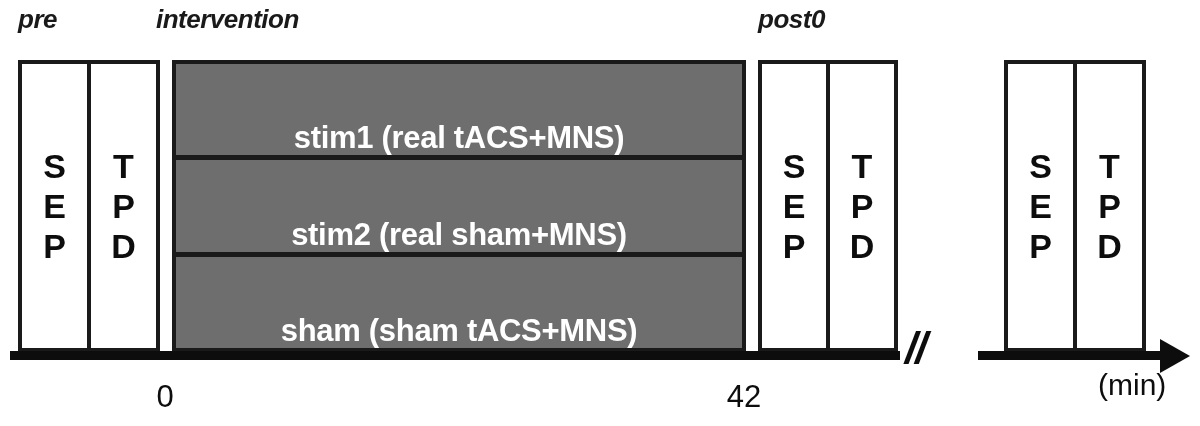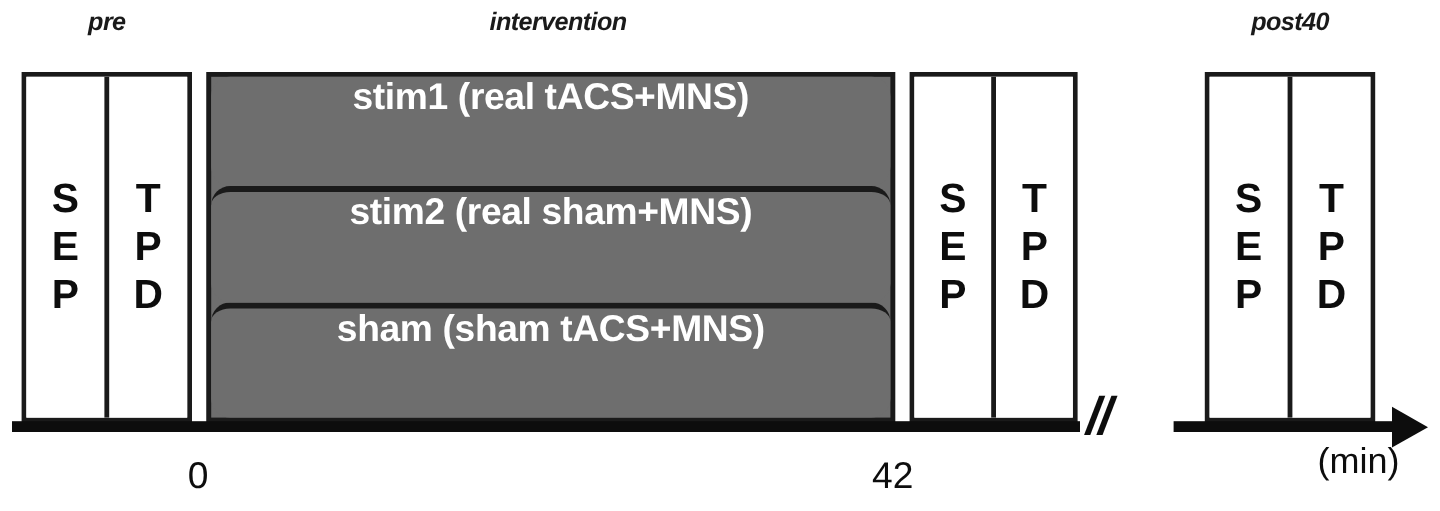--- a/index.html
+++ b/index.html
@@ -17,24 +17,23 @@
     position: relative;
     width: 1200px;
     height: 426px;
     background: #ffffff;
   }
 
   
   .phase-label {
     position: absolute;
     top: 2px;
-    text-align: center;
     font-weight: bold;
     font-style: italic;
-    font-size: 21px;
+    font-size: 26px;
     line-height: 34px;
     color: #1a1a1a;
     letter-spacing: -0.5px;
     white-space: nowrap;
   }
 
   
   .measure-group {
     position: absolute;
     top: 60px;
@@ -72,24 +71,23 @@
     width: 574px;
     height: 292px;
     display: flex;
     flex-direction: column;
     border: 4px solid #1a1a1a;
     background: #6e6e6e;
   }
   .intervention-row {
     flex: 1 1 0;
     display: flex;
-    align-items: flex-start;
+    align-items: flex-end;
     justify-content: center;
     background: #6e6e6e;
-    border-radius: 16px;
   }
   .intervention-row + .intervention-row {
     border-top: 5px solid #1a1a1a;
   }
   .intervention-text {
     font-weight: bold;
     font-size: 31px;
     line-height: 34px;
     color: #ffffff;
     white-space: nowrap;
@@ -137,24 +135,24 @@
     white-space: nowrap;
   }
 </style>
 </head>
 <body>
 
 <div id="diagram">
 
   <div class="phase-label" style="left:18px; width:142px;">pre</div>
 
-  <div class="phase-label" style="left:178px; width:574px;">intervention</div>
-
-
-  <div class="phase-label" style="left:1000px; width:150px;">post40</div>
+  <div class="phase-label" style="left:156px; width:574px;">intervention</div>
+
+  <div class="phase-label" style="left:758px; width:140px;">post0</div>
+
 
   <div class="measure-group" style="left:18px; width:142px;">
     <div class="measure-box">
       <span class="measure-letters">S
 E
 P</span>
     </div>
     <div class="measure-box">
       <span class="measure-letters">T
 P

